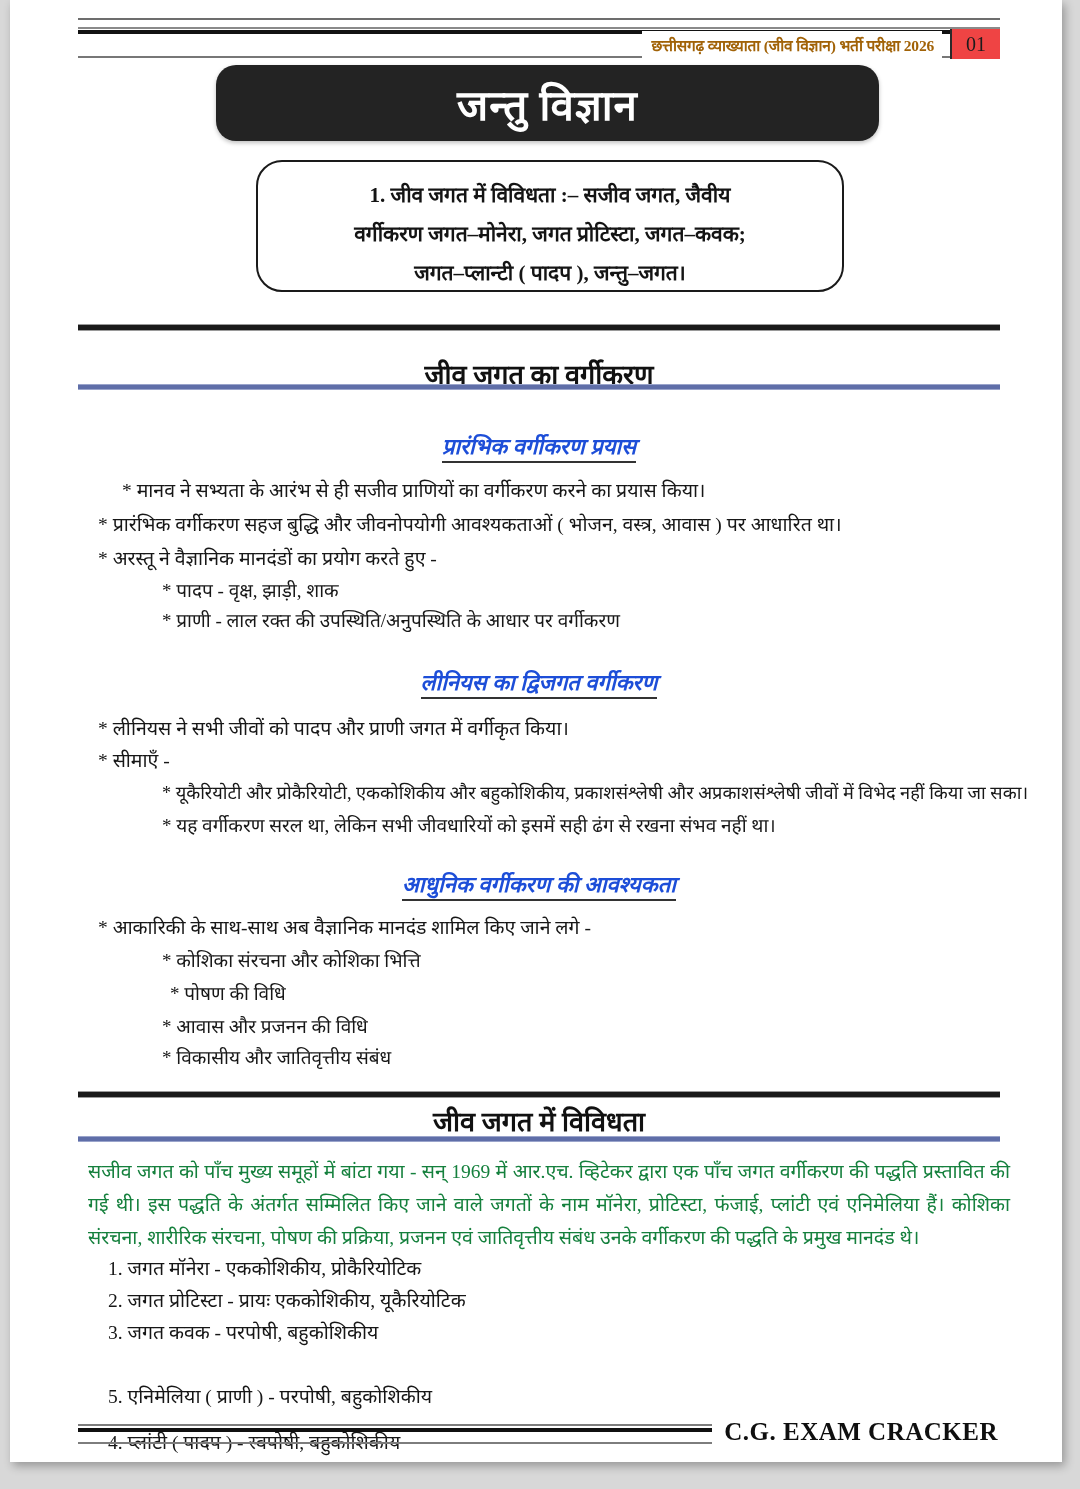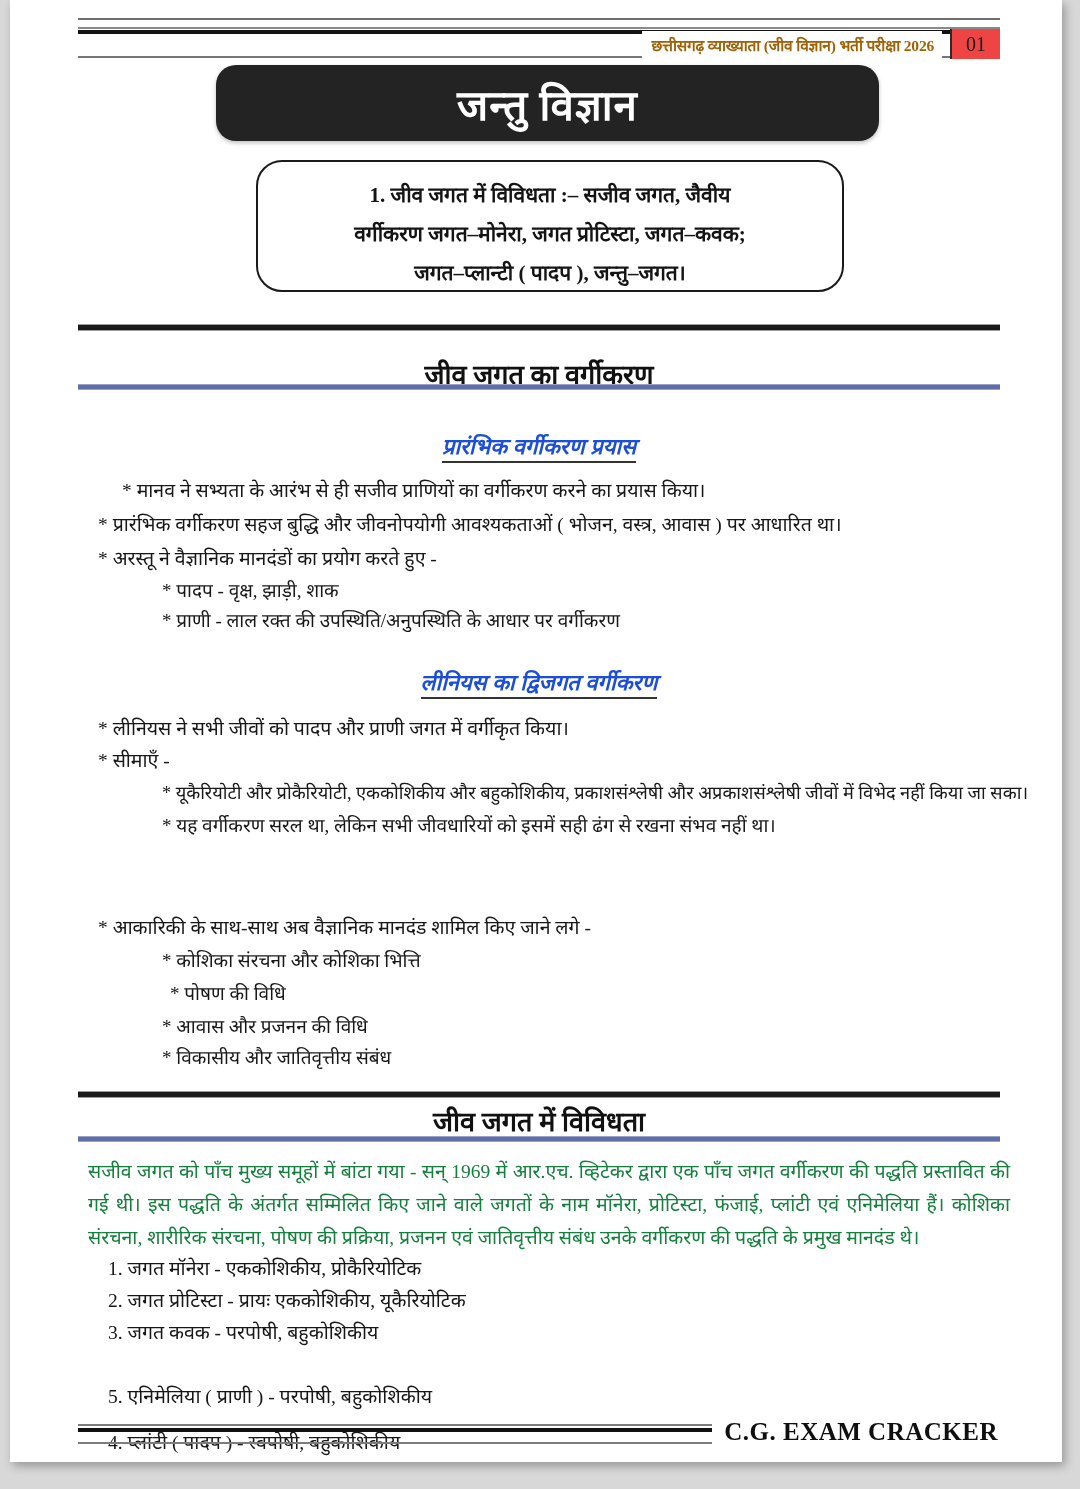--- a/index.html
+++ b/index.html
@@ -305,20 +305,23 @@
 
   <div class="sub-heading" style="top:666px;">
     <span>लीनियस का द्विजगत वर्गीकरण</span>
   </div>
 
   <div class="bullet" style="left:88px; top:716px;">* लीनियस ने सभी जीवों को पादप और प्राणी जगत में वर्गीकृत किया।</div>
   <div class="bullet" style="left:88px; top:748px;">* सीमाएँ -</div>
   <div class="bullet sub" style="left:152px; top:780px; font-size:18.2px;">* यूकैरियोटी और प्रोकैरियोटी, एककोशिकीय और बहुकोशिकीय,  प्रकाशसंश्लेषी और अप्रकाशसंश्लेषी जीवों में विभेद नहीं किया जा सका।</div>
   <div class="bullet sub" style="left:152px; top:813px;">* यह वर्गीकरण सरल था, लेकिन सभी जीवधारियों को इसमें सही ढंग से रखना संभव नहीं था।</div>
 
+  <div class="sub-heading" style="top:868px;">
+    <span>आधुनिक वर्गीकरण की आवश्यकता</span>
+  </div>
 
   <div class="bullet" style="left:88px; top:915px;">* आकारिकी के साथ-साथ अब वैज्ञानिक मानदंड शामिल किए जाने लगे -</div>
   <div class="bullet sub" style="left:152px; top:948px;">* कोशिका संरचना और कोशिका भित्ति</div>
   <div class="bullet sub" style="left:160px; top:981px;">* पोषण की विधि</div>
   <div class="bullet sub" style="left:152px; top:1014px;">* आवास और प्रजनन की विधि</div>
   <div class="bullet sub" style="left:152px; top:1045px;">* विकासीय और जातिवृत्तीय संबंध</div>
 
   <div class="thick-divider" style="top:1091px;"></div>
   <div class="major-heading" style="top:1102px;">जीव जगत में विविधता</div>
   <div class="blue-rule" style="top:1136px;"></div>

